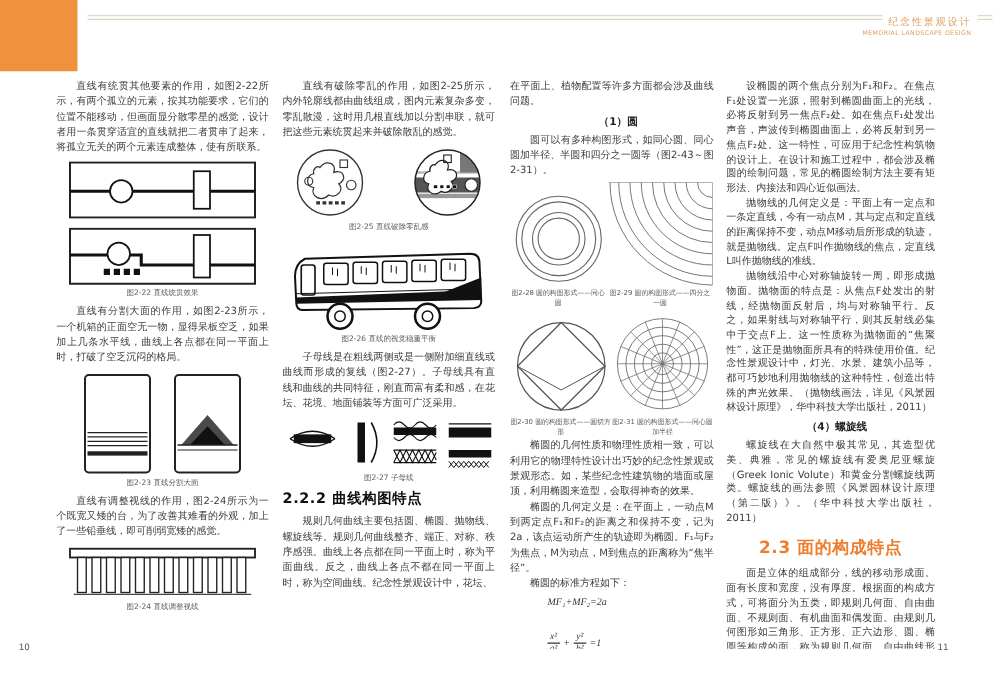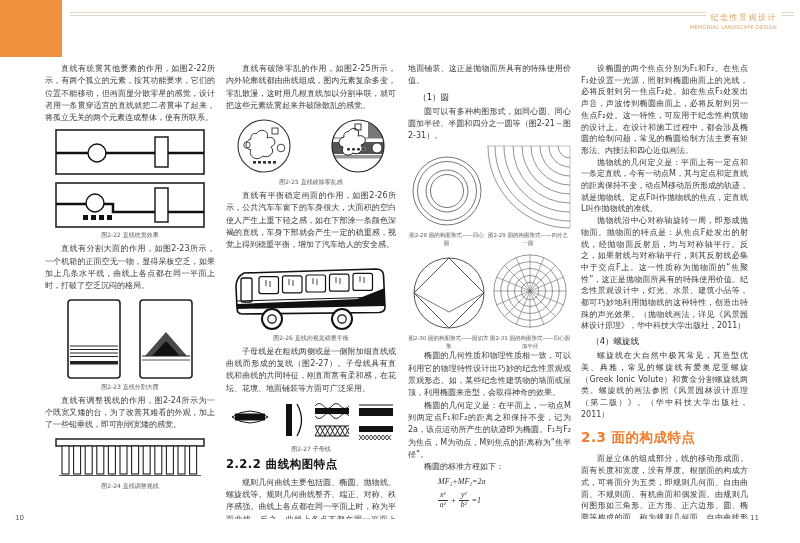--- a/index.html
+++ b/index.html
@@ -25,30 +25,30 @@
   #col4 p.b{line-height:11.7px;}
   p.cont{text-indent:0;}
 
   .fig{display:flex;flex-direction:column;align-items:center;margin:5px 0 4px;}
   .fig svg{display:block;}
   .stack{display:flex;flex-direction:column;gap:7px;align-items:center;}
   .row{display:flex;gap:16px;align-items:flex-end;justify-content:center;}
   .cap{font-size:6px;color:#5a5a5a;text-align:center;line-height:8px;margin-top:3px;text-indent:0;}
   .cap-sm{font-size:5.5px;color:#5a5a5a;text-align:center;line-height:7.5px;margin-top:3px;}
 
-  .subhead{font-size:8.5px;font-weight:normal;color:#1e1e1e;margin:4px 0 2px;text-indent:1.2em;}
+  .subhead{font-size:8.5px;font-weight:bold;color:#1e1e1e;margin:4px 0 2px;text-indent:1.2em;text-align:center;}
   .h222{font-size:11.5px;font-weight:bold;color:#101010;margin:3px 0 5px;letter-spacing:0.5px;}
-  .h23{font-size:13.5px;font-weight:bold;color:#EE7E2D;margin:9px 0 6px;letter-spacing:0.5px;}
+  .h23{font-size:13.5px;font-weight:bold;color:#EE7E2D;margin:9px 0 6px;letter-spacing:0.5px;text-align:center;}
 
   .figrow{display:flex;width:100%;justify-content:space-between;align-items:flex-end;margin-top:3px;}
   .figcell{display:flex;flex-direction:column;align-items:center;}
   .figcell .cap-sm{max-width:84px;}
 
   .formula{font-size:8px;font-style:italic;font-family:Liberation Serif, serif;margin:4px 0 0 30px;color:#333;}
-  .formula2{display:flex;align-items:center;gap:3px;margin-top:5px;}
+  .formula2{display:flex;align-items:center;gap:3px;margin-top:19px;}
   .fr{display:inline-flex;flex-direction:column;align-items:center;line-height:1.1;font-size:7.5px;}
   .fr .num{border-bottom:1px solid #333;padding:0 2px;}
 
   .pagenum{position:absolute;top:514px;font-size:7px;color:#555;}
   #pn-left{left:15px;}
   #pn-right{left:750px;}
 </style>
 </head>
 <body>
 
@@ -171,21 +171,20 @@
           <rect x="116" y="31" width="3" height="2.6" fill="#111" stroke="#fff" stroke-width="0.4"></rect>
           <rect x="121" y="31" width="3" height="2.6" fill="#111" stroke="#fff" stroke-width="0.4"></rect>
           <rect x="126" y="31" width="3" height="2.6" fill="#111" stroke="#fff" stroke-width="0.4"></rect>
           <rect x="119" y="7" width="6" height="6" fill="none" stroke="#222" stroke-width="0.9"></rect>
         </g>
         <circle cx="122" cy="29" r="26" fill="none" stroke="#222" stroke-width="1.2"></circle>
       </svg>
       <div class="cap">图2-25 直线破除零乱感</div>
     </div>
 
-    <p class="b">直线有平衡稳定画面的作用，如图2-26所示，公共汽车车窗下的车身很大，大面积的空白使人产生上重下轻之感，如在下部涂一条颜色深褐的直线，车身下部就会产生一定的稳重感，视觉上得到稳重平衡，增加了汽车给人的安全感。</p>
 
     <div class="fig">
       <svg width="162" height="74" viewBox="0 0 162 74">
         <path d="M14,16 L146,12 Q153,12 153.5,18 L155,50 Q155,55 149,55.5 L12,57 Q7,57 7,51 L6,30 Q6,20 14,16 Z" fill="#fff" stroke="#111" stroke-width="1.6"></path>
         <rect x="11" y="21" width="11" height="24" rx="2" fill="none" stroke="#111" stroke-width="1.3"></rect>
         <g fill="none" stroke="#111" stroke-width="1.2">
           <rect x="29" y="19.6" width="19.5" height="17" rx="2"></rect>
           <rect x="52.5" y="18.8" width="19.5" height="17" rx="2"></rect>
           <rect x="76" y="18" width="19.5" height="17" rx="2"></rect>
           <rect x="99.5" y="17.2" width="19.5" height="17" rx="2"></rect>
@@ -237,23 +236,23 @@
         <path d="M130,40 L134,35 L138,40 L142,35 L146,40 L150,35 L154,40 L158,35 L162,40" fill="none" stroke="#111" stroke-width="0.8"></path>
       </svg>
       <div class="cap">图2-27 子母线</div>
     </div>
 
     <div class="h222">2.2.2  曲线构图特点</div>
     <p class="b">规则几何曲线主要包括圆、椭圆、抛物线、螺旋线等。规则几何曲线整齐、端正、对称、秩序感强。曲线上各点都在同一平面上时，称为平面曲线。反之，曲线上各点不都在同一平面上时，称为空间曲线。纪念性景观设计中，花坛、</p>
   </div>
 
   <div class="col" id="col3">
-    <p class="b cont">地面铺装、这正是抛物面所具有的特殊使用价值。</p>
+    <p class="b cont">在平面上、植物配置等许多方面都会涉及曲线问题。</p>
     <div class="subhead">（1）圆</div>
-    <p class="b">圆可以有多种构图形式，如同心圆、同心圆加半径、半圆和四分之一圆等（图2-21～图2-31）。</p>
+    <p class="b">圆可以有多种构图形式，如同心圆、同心圆加半径、半圆和四分之一圆等（图2-43～图2-31）。</p>
 
     <div class="figrow">
       <div class="figcell">
         <svg width="76" height="76" viewBox="0 0 76 76">
           <g fill="none" stroke="#666" stroke-width="0.9">
             <circle cx="38" cy="38" r="34"></circle>
               <circle cx="38" cy="38" r="29.5"></circle>
             <circle cx="38" cy="38" r="21"></circle>
               <circle cx="38" cy="38" r="16.5"></circle>
           </g>

